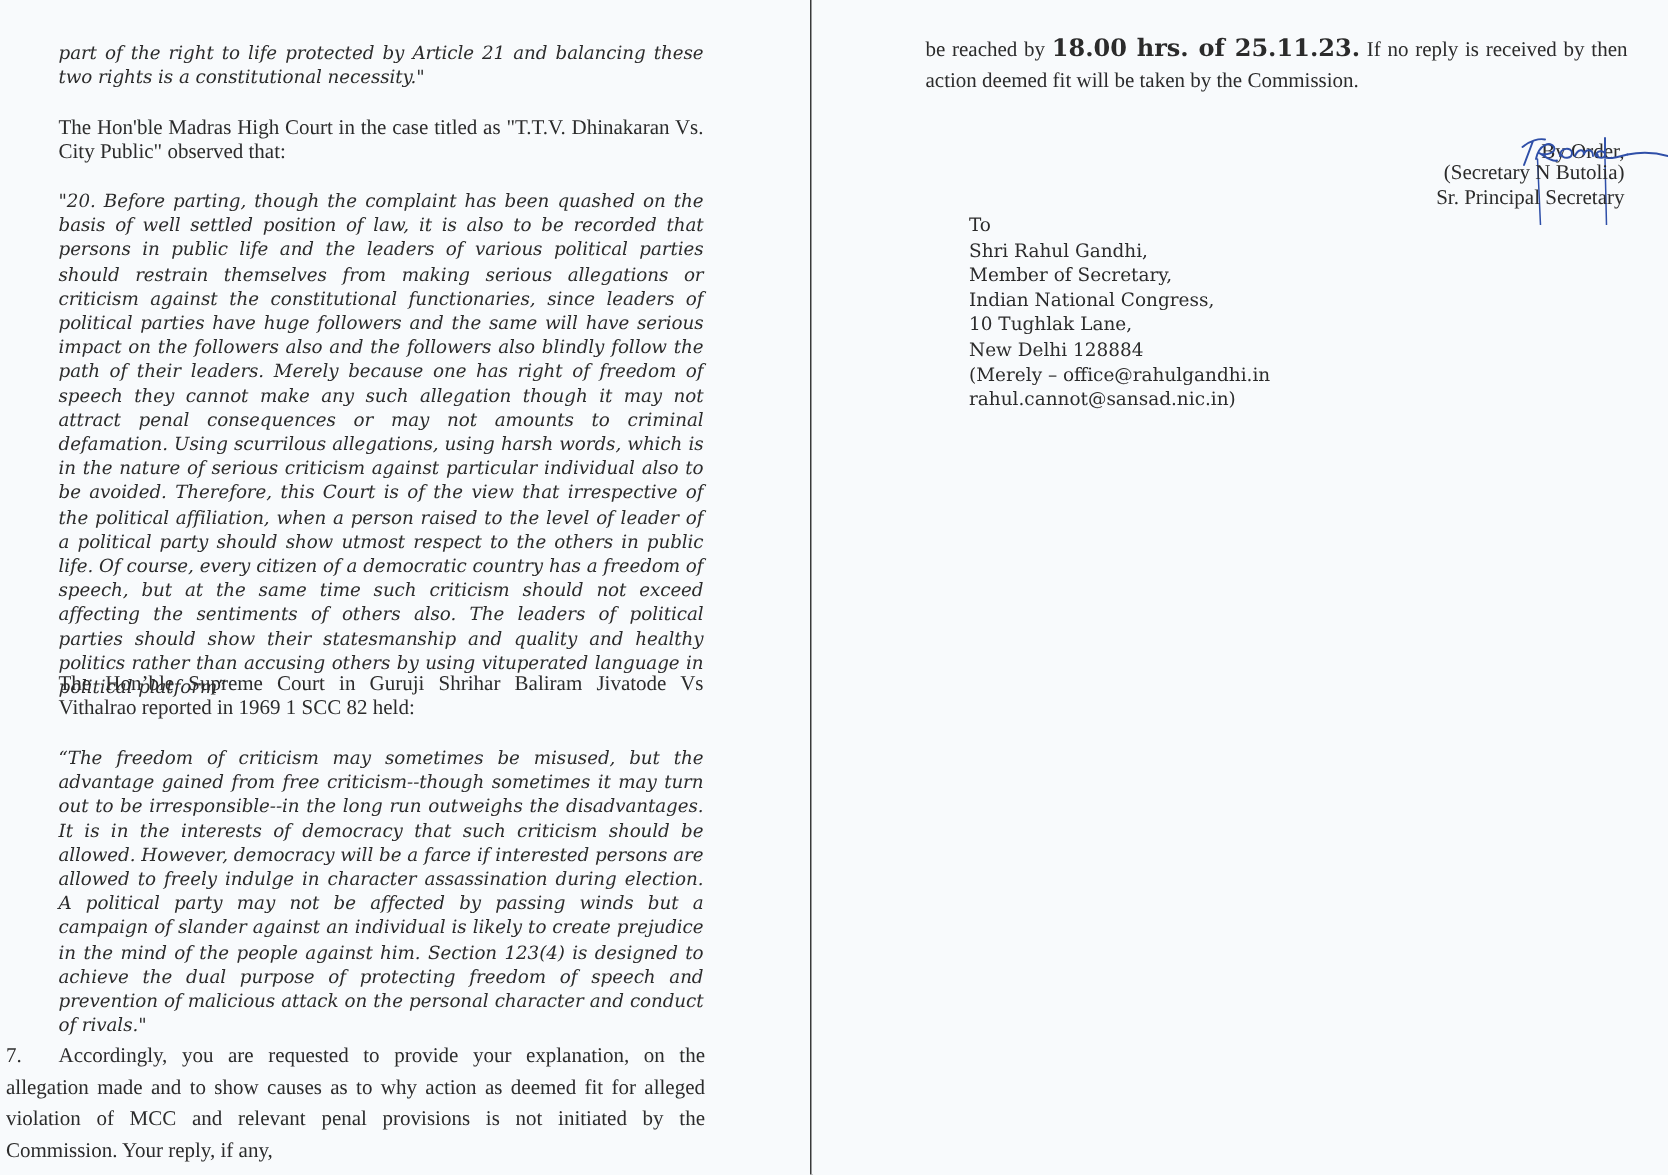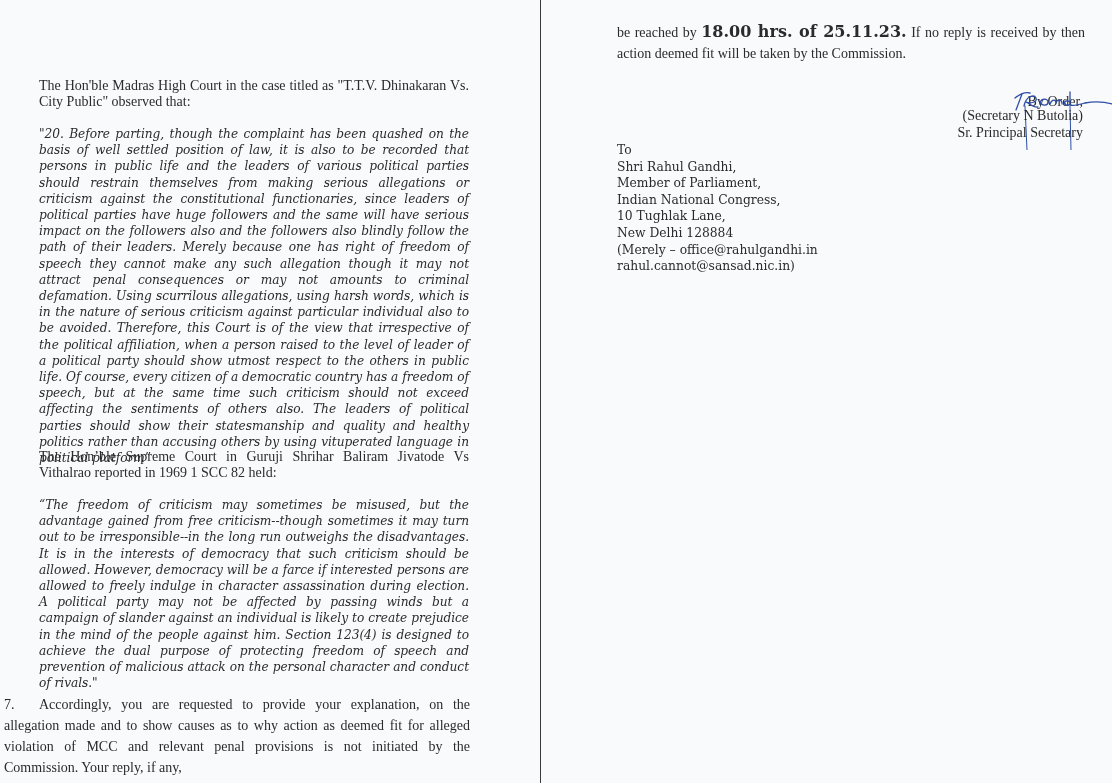--- a/index.html
+++ b/index.html
@@ -65,39 +65,40 @@
       position: absolute;
       right: 29px;
       text-align: right;
       font-family: "Liberation Serif", "DejaVu Serif", serif;
       font-size: 14px;
       line-height: 16.5px;
       color: #2b2b2b;
     }
     .addr {
       position: absolute;
-      left: 617px;
+      left: 646px;
       top: 142px;
       font-family: "DejaVu Serif", serif;
       font-size: 12.3px;
       line-height: 16.6px;
     }
     .signature {
       position: absolute;
       left: 1010px;
       top: 80px;
       width: 102px;
       height: 70px;
     }
   </style>
 </head>
 <body>
 
 <div class="page" id="page-left">
 
+  <p class="para quote l1" style="top:27px;">part of the right to life protected by Article 21 and balancing these two rights is a constitutional necessity."</p>
 
   <p class="para plain l1" style="top:78px;">The Hon'ble Madras High Court in the case titled as "T.T.V. Dhinakaran Vs. City Public" observed that:</p>
 
   <p class="para quote l1" style="top:126px;">"20. Before parting, though the complaint has been quashed on the basis of well settled position of law, it is also to be recorded that persons in public life and the leaders of various political parties should restrain themselves from making serious allegations or criticism against the constitutional functionaries, since leaders of political parties have huge followers and the same will have serious impact on the followers also and the followers also blindly follow the path of their leaders. Merely because one has right of freedom of speech they cannot make any such allegation though it may not attract penal consequences or may not amounts to criminal defamation. Using scurrilous allegations, using harsh words, which is in the nature of serious criticism against particular individual also to be avoided. Therefore, this Court is of the view that irrespective of the political affiliation, when a person raised to the level of leader of a political party should show utmost respect to the others in public life. Of course, every citizen of a democratic country has a freedom of speech, but at the same time such criticism should not exceed affecting the sentiments of others also. The leaders of political parties should show their statesmanship and quality and healthy politics rather than accusing others by using vituperated language in political platform”</p>
 
   <p class="para plain l1" style="top:449px;">The Hon’ble Supreme Court in Guruji Shrihar Baliram Jivatode Vs Vithalrao reported in 1969 1 SCC 82 held:</p>
 
   <p class="para quote l1" style="top:497px;">“The freedom of criticism may sometimes be misused, but the advantage gained from free criticism--though sometimes it may turn out to be irresponsible--in the long run outweighs the disadvantages. It is in the interests of democracy that such criticism should be allowed. However, democracy will be a farce if interested persons are allowed to freely indulge in character assassination during election. A political party may not be affected by passing winds but a campaign of slander against an individual is likely to create prejudice in the mind of the people against him. Section 123(4) is designed to achieve the dual purpose of protecting freedom of speech and prevention of malicious attack on the personal character and conduct of rivals."</p>
 
   <p class="para body-text" style="top:694px; left:4px; width:466px;">
@@ -127,19 +128,19 @@
 </svg>
 
 <div class="sig-block" style="top:108px;">
   <div>(Secretary N Butolia)</div>
   <div>Sr. Principal Secretary</div>
 </div>
 
 <div class="addr">
   <div>To</div>
   <div>Shri Rahul Gandhi,</div>
-  <div>Member of Parliament,</div>
+  <div>Member of Secretary,</div>
   <div>Indian National Congress,</div>
   <div>10 Tughlak Lane,</div>
   <div>New Delhi 128884</div>
   <div>(Merely – office@rahulgandhi.in</div>
   <div>rahul.cannot@sansad.nic.in)</div>
 </div>
 
 </body></html>

